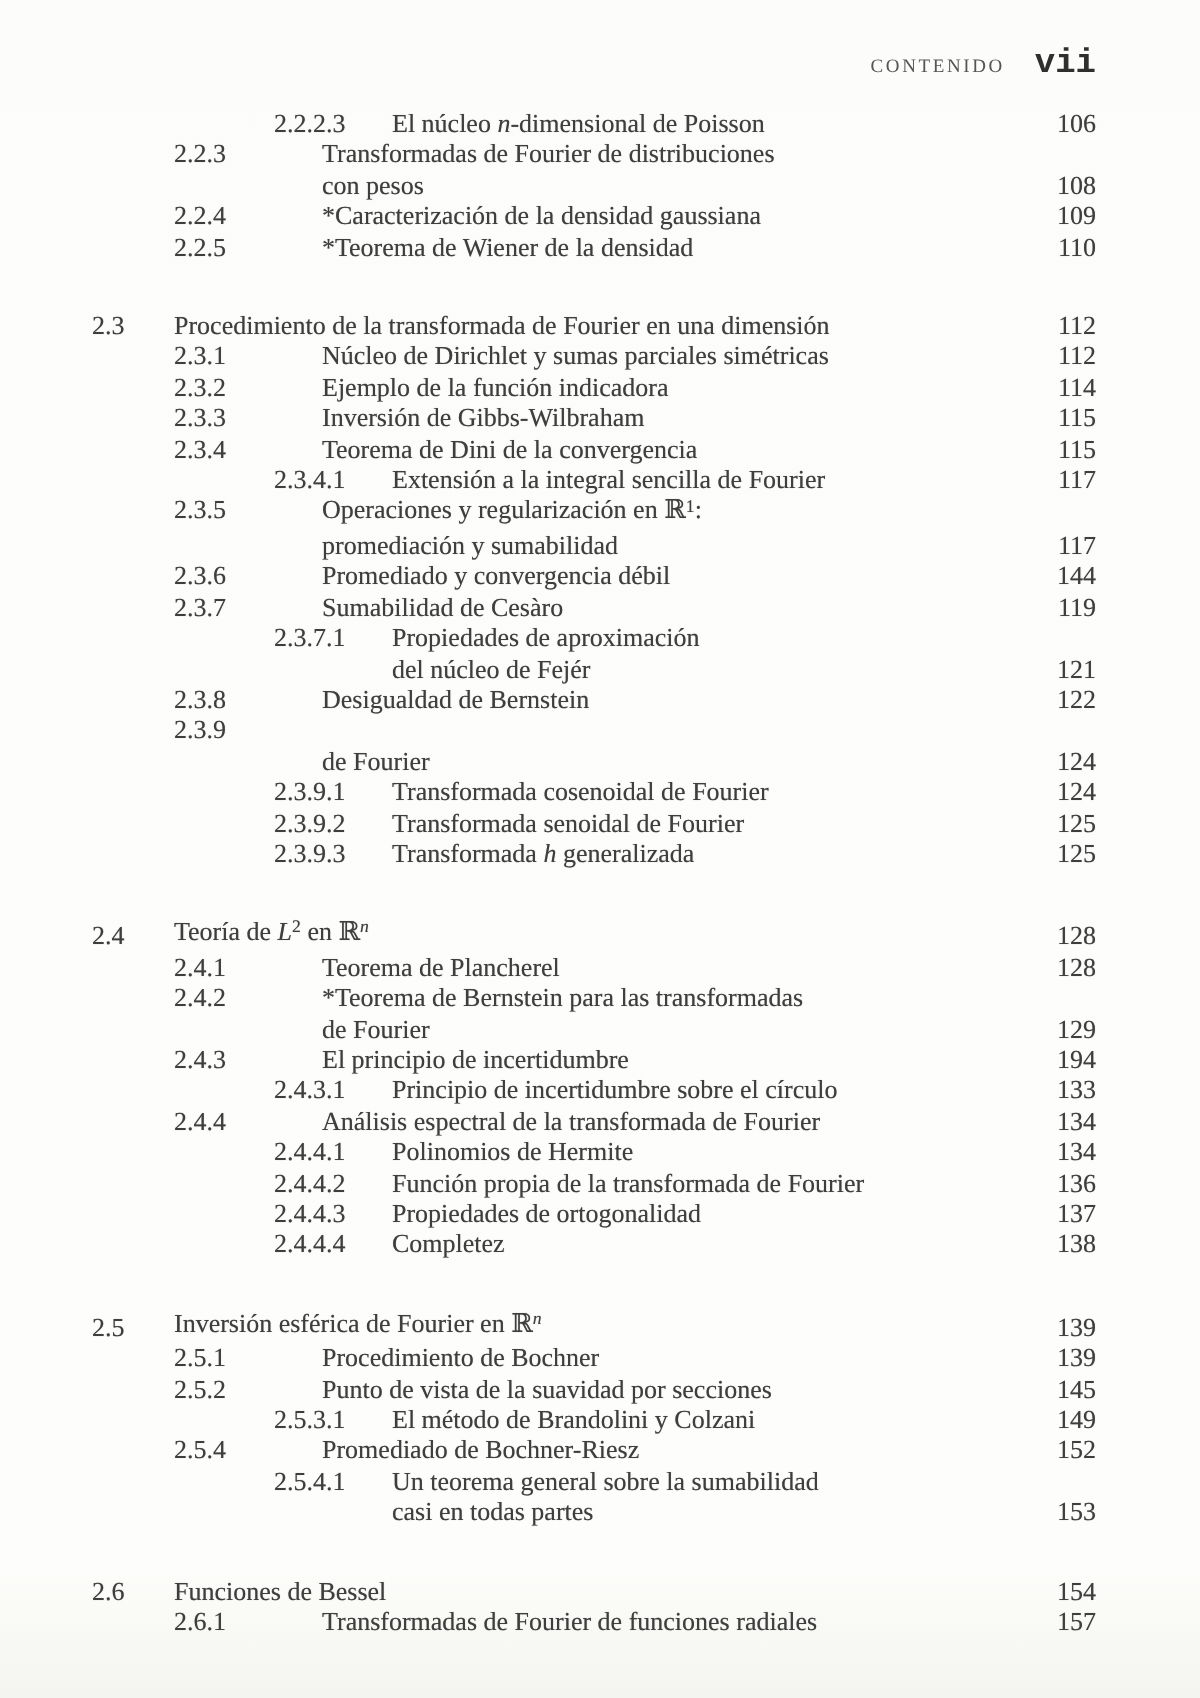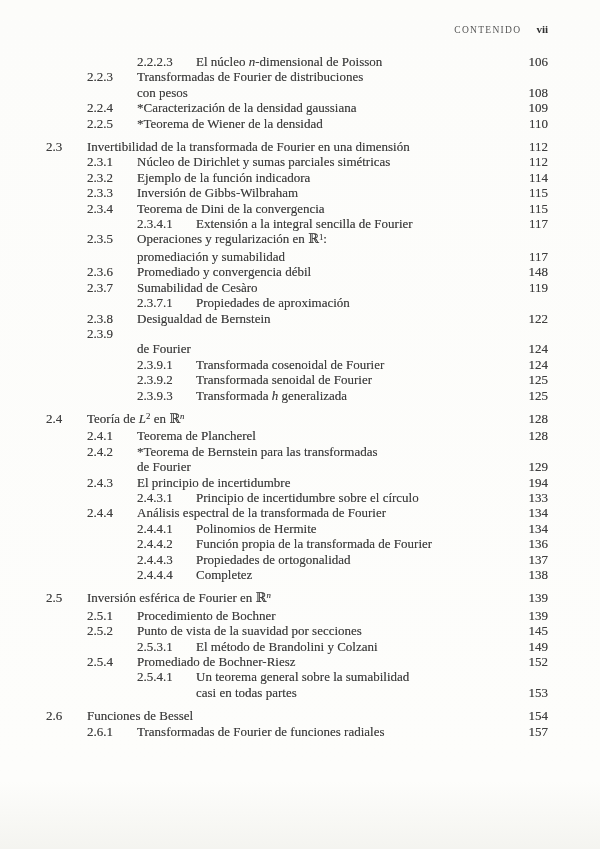--- a/index.html
+++ b/index.html
@@ -22,38 +22,39 @@
   }
   .running-head {
     font-size:9.5px;
     letter-spacing:1.3px;
     color:#555;
     text-transform:uppercase;
     font-family:Liberation Serif, serif;
   }
   .folio {
     font-weight:bold;
-    font-size:11px;
+    font-size:17px;
     color:#2f2f2f;
     margin-left:15px;
+    font-family:Liberation Mono, monospace;
   }
   .toc {
     position:absolute;
     top:54px; left:46px; right:52px;
   }
   .row {
     display:flex;
     font-size:13px;
     line-height:15.4px;
     text-shadow:0 0 0.4px rgba(62,62,62,0.55);
   }
-  .row.gap { margin-top:8px; }
+  .row.gap { margin-top:24px;align-items:flex-end; }
   .num { flex:0 0 auto; white-space:nowrap; }
   .lvl1 { padding-left:0; }
-  .lvl2 { padding-left:41px; }
+  .lvl2 { padding-left:41px;gap:24px; }
   .lvl3 { padding-left:91px; }
   .lvl1 .num { width:41px; }
   .lvl2 .num { width:50px; }
   .lvl3 .num { width:59px; }
   .title { flex:1 1 auto; white-space:nowrap; overflow:visible; }
   .pg { flex:0 0 36px; text-align:right; white-space:nowrap; }
   .it { font-style:italic; }
   .sup { font-size:68%; position:relative; top:-0.45em; letter-spacing:0; }
 </style>
 </head>
@@ -85,21 +86,21 @@
     <span class="title"><span>*Caracterización de la densidad gaussiana</span></span>
     <span class="pg">109</span>
   </div>
       <div class="row lvl2">
     <span class="num">2.2.5</span>
     <span class="title"><span>*Teorema de Wiener de la densidad</span></span>
     <span class="pg">110</span>
   </div>
       <div class="row lvl1 gap">
     <span class="num">2.3</span>
-    <span class="title"><span>Invertibilidad de la transformada de Fourier en una dimensión</span></span>
+    <span class="title"><span>Procedimiento de la transformada de Fourier en una dimensión</span></span>
     <span class="pg">112</span>
   </div>
       <div class="row lvl2">
     <span class="num">2.3.1</span>
     <span class="title"><span>Núcleo de Dirichlet y sumas parciales simétricas</span></span>
     <span class="pg">112</span>
   </div>
       <div class="row lvl2">
     <span class="num">2.3.2</span>
     <span class="title"><span>Ejemplo de la función indicadora</span></span>
@@ -126,31 +127,36 @@
     <span class="pg"></span>
   </div>
       <div class="row lvl2">
     <span class="num"></span>
     <span class="title"><span>promediación y sumabilidad</span></span>
     <span class="pg">117</span>
   </div>
       <div class="row lvl2">
     <span class="num">2.3.6</span>
     <span class="title"><span>Promediado y convergencia débil</span></span>
-    <span class="pg">148</span>
+    <span class="pg">144</span>
   </div>
       <div class="row lvl2">
     <span class="num">2.3.7</span>
     <span class="title"><span>Sumabilidad de Cesàro</span></span>
     <span class="pg">119</span>
   </div>
       <div class="row lvl3">
     <span class="num">2.3.7.1</span>
     <span class="title"><span>Propiedades de aproximación</span></span>
     <span class="pg"></span>
+  </div>
+      <div class="row lvl3">
+    <span class="num"></span>
+    <span class="title"><span>del núcleo de Fejér</span></span>
+    <span class="pg">121</span>
   </div>
       <div class="row lvl2">
     <span class="num">2.3.8</span>
     <span class="title"><span>Desigualdad de Bernstein</span></span>
     <span class="pg">122</span>
   </div>
       <div class="row lvl2">
     <span class="num">2.3.9</span>
     <span class="pg"></span>
   </div>

